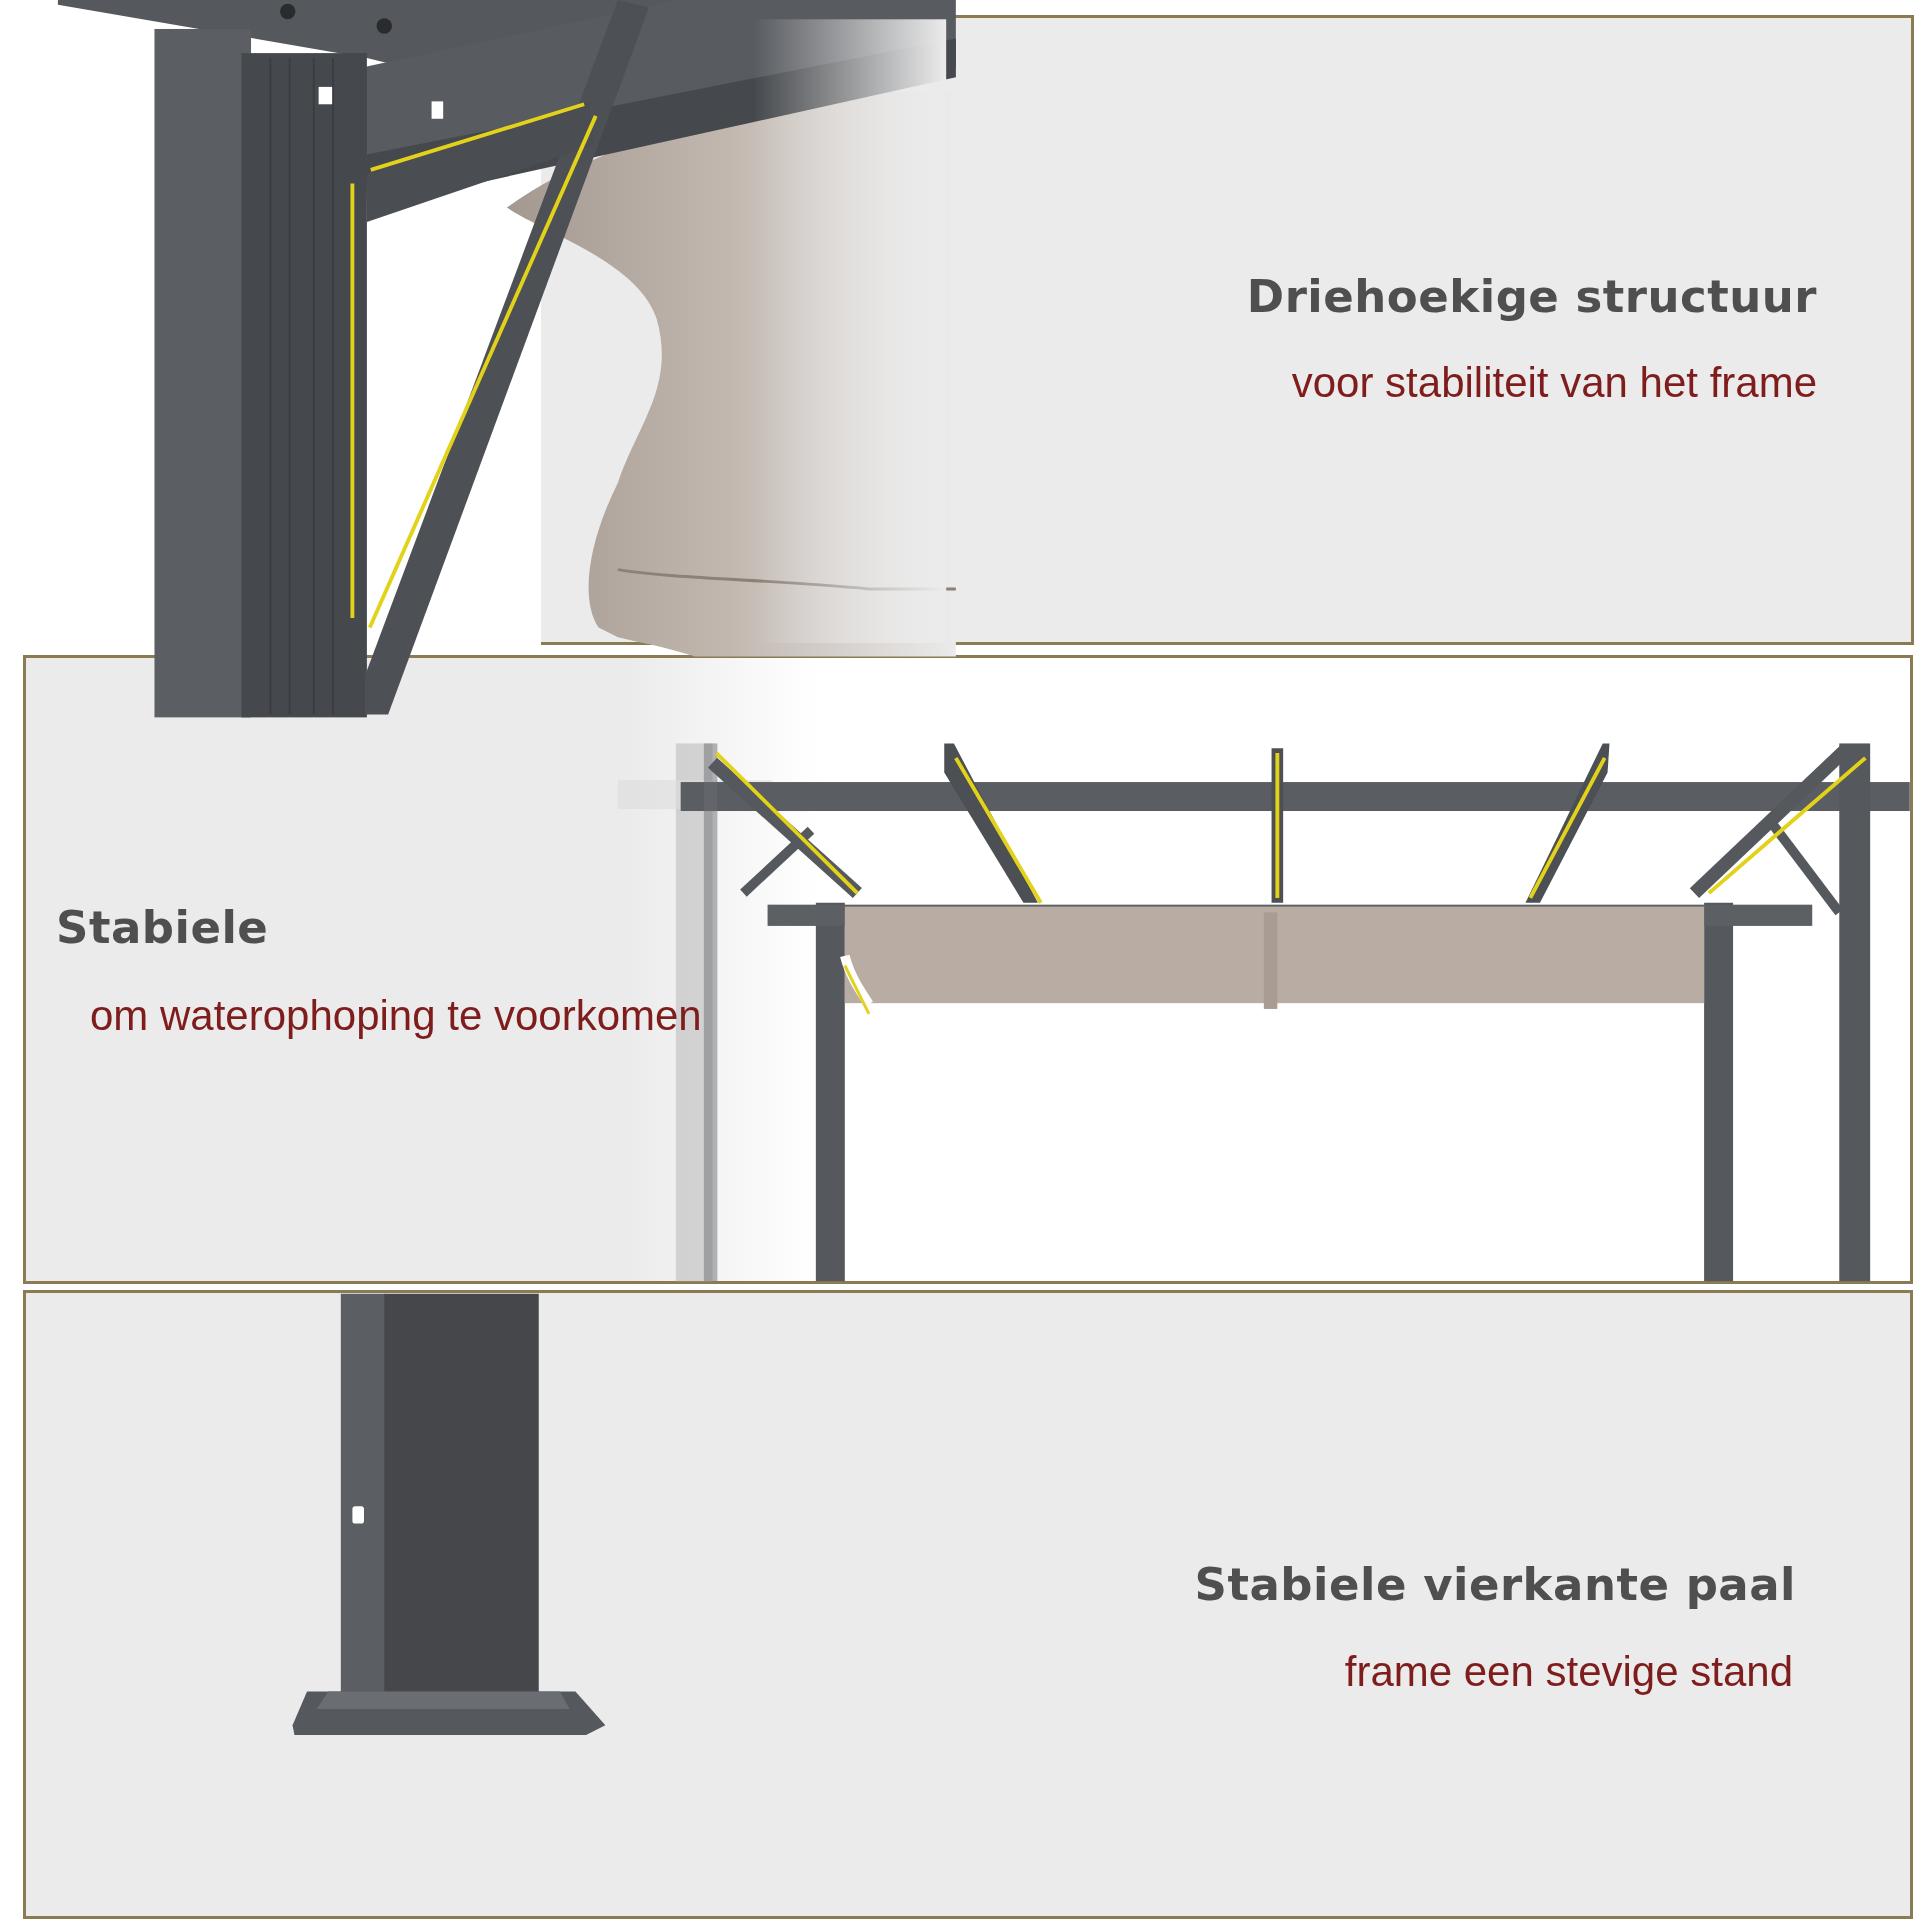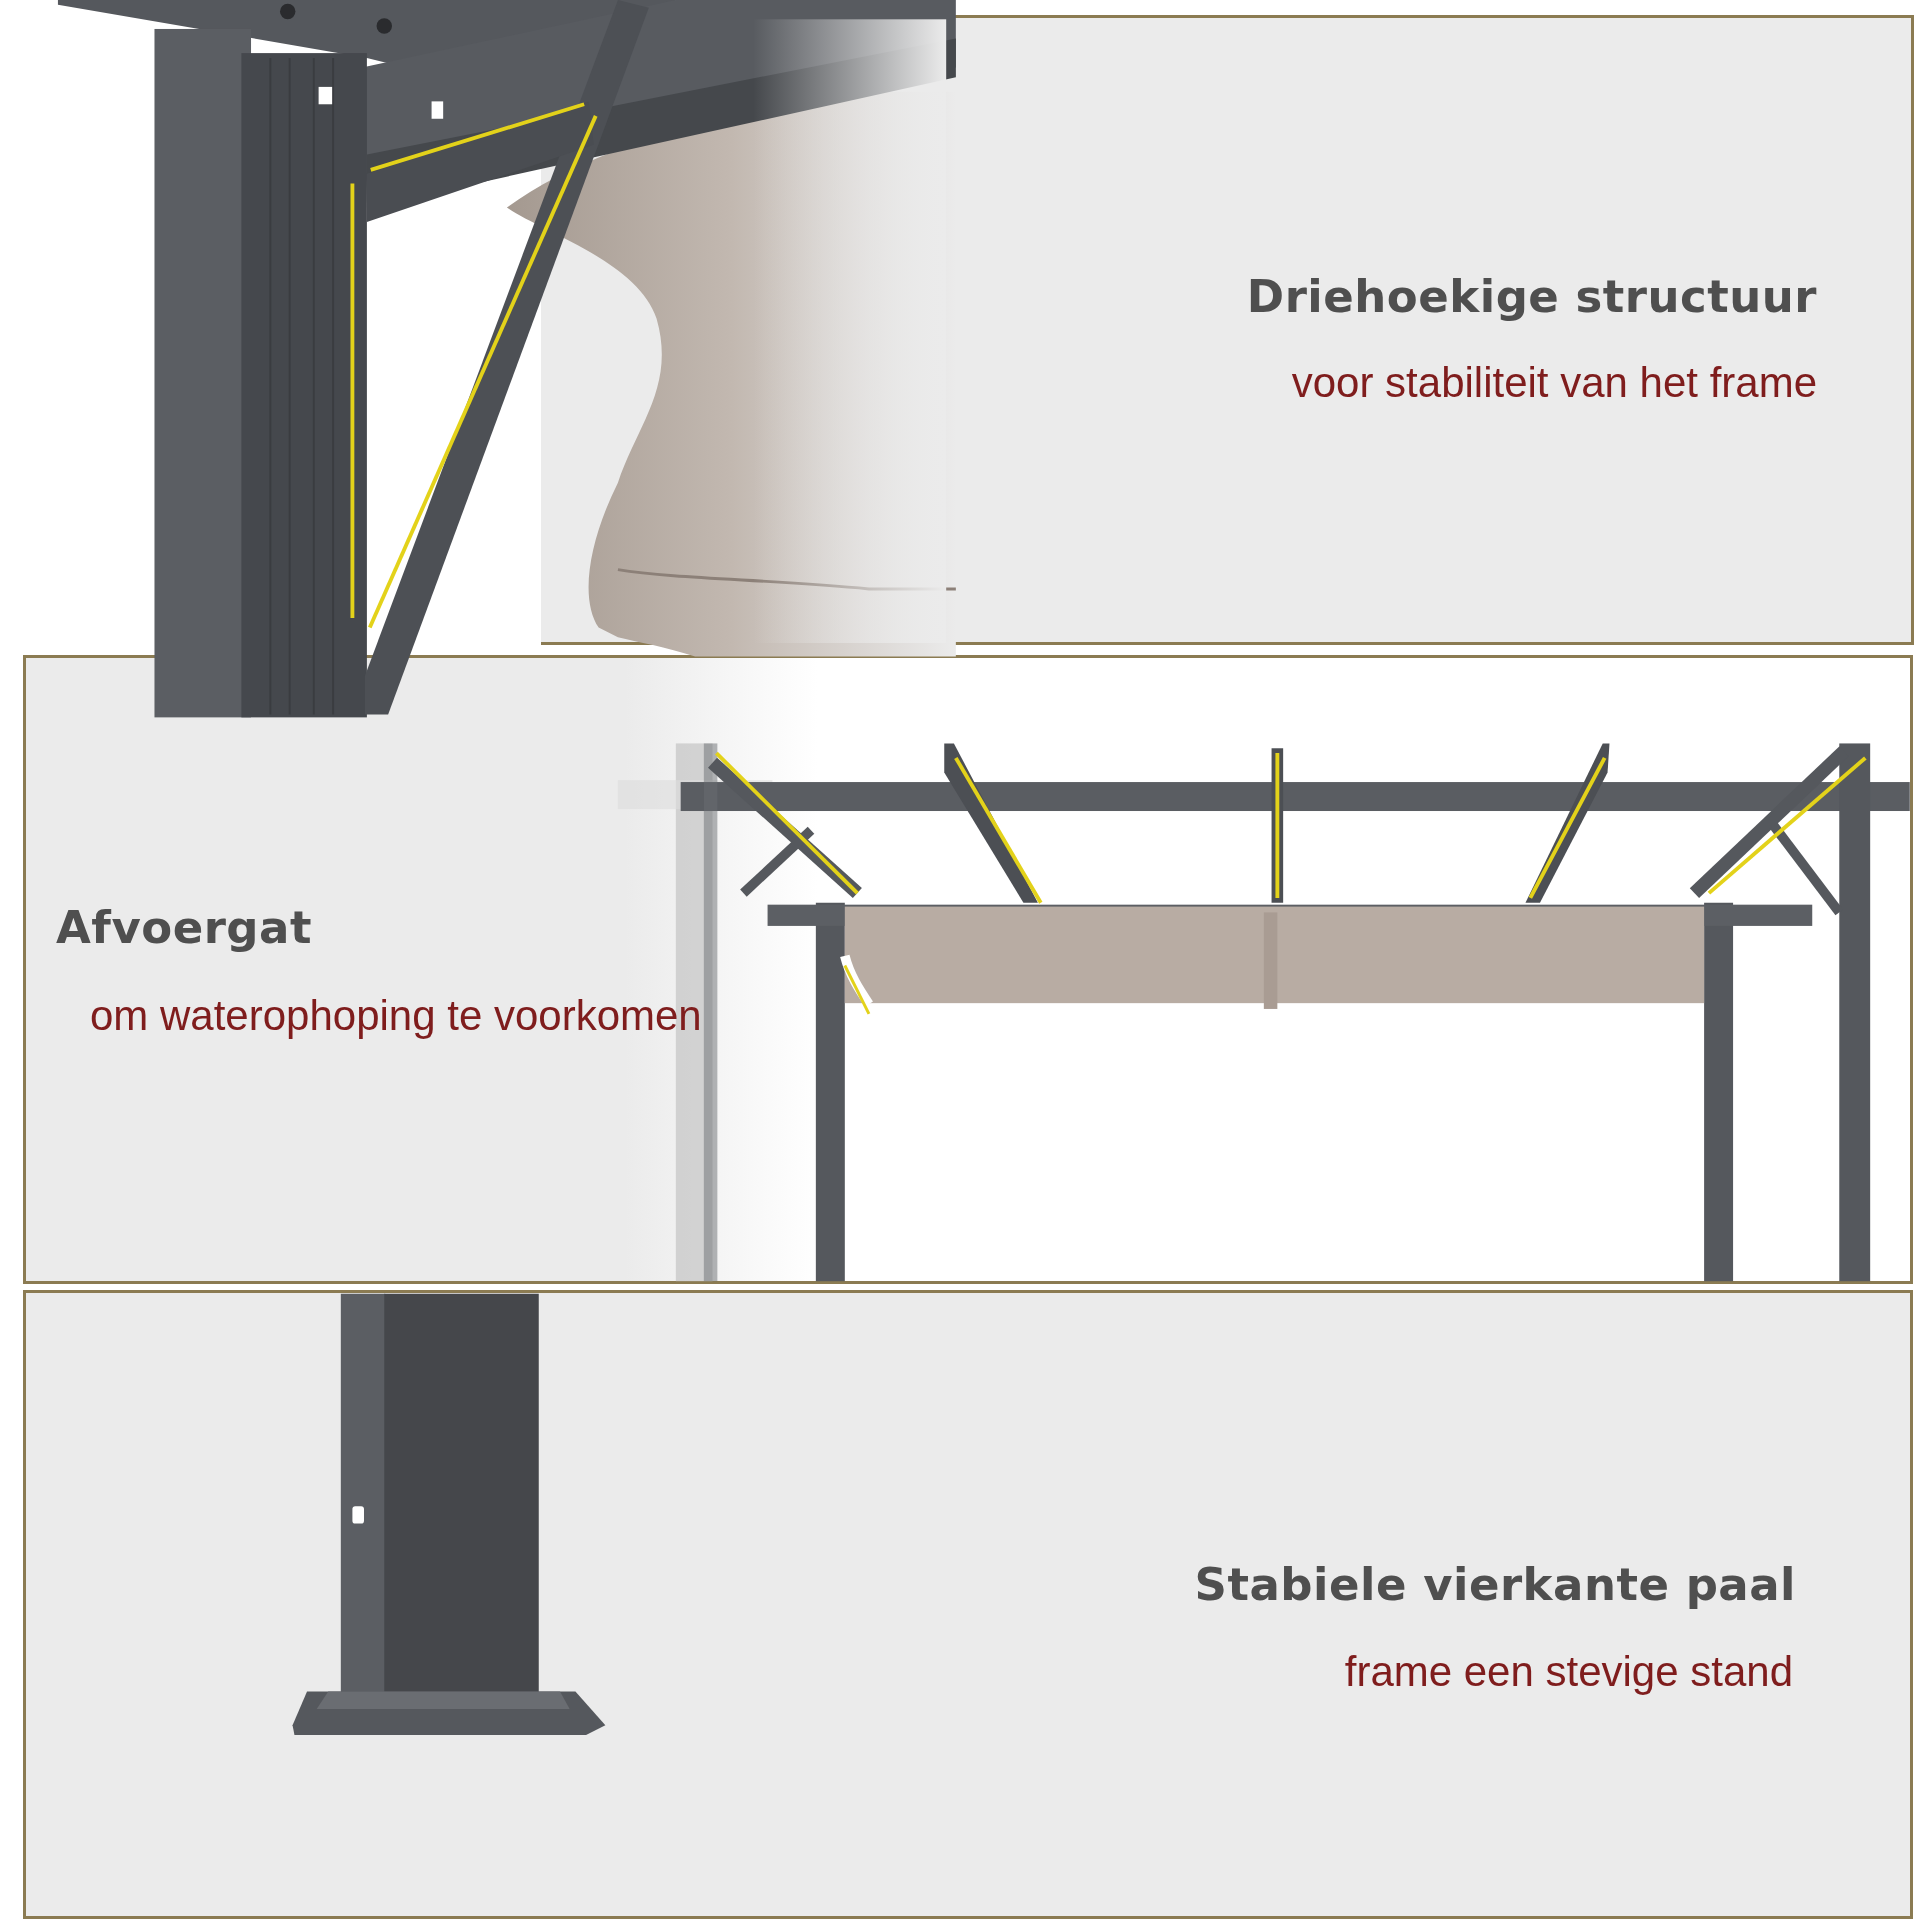--- a/index.html
+++ b/index.html
@@ -110,18 +110,18 @@
     <rect x="398" y="1340" width="160" height="422" fill="#45474b"></rect>
     <rect x="365" y="1560" width="12" height="18" rx="3" fill="#ffffff"></rect>
     <polygon points="318,1752 596,1752 627,1787 607,1797 305,1797 303,1787" fill="#55585d"></polygon>
     <polygon points="340,1752 580,1752 590,1770 328,1770" fill="#6a6d72"></polygon>
   </g>
 </svg>
 
 <div class="title right" style="right:114px; top:270px;">Driehoekige structuur</div>
 <div class="sub right" style="right:114px; top:359px;">voor stabiliteit van het frame</div>
 
-<div class="title" style="left:56px; top:901px;">Afvoergat</div>
+<div class="title" style="left:56px; top:901px;">Stabiele</div>
 <div class="sub" style="left:56px; top:992px;margin-left:34px;">om waterophoping te voorkomen</div>
 
 <div class="title right" style="right:135px; top:1558px;">Stabiele vierkante paal</div>
 <div class="sub right" style="right:138px; top:1648px;">frame een stevige stand</div>
 
 
 </body></html>

